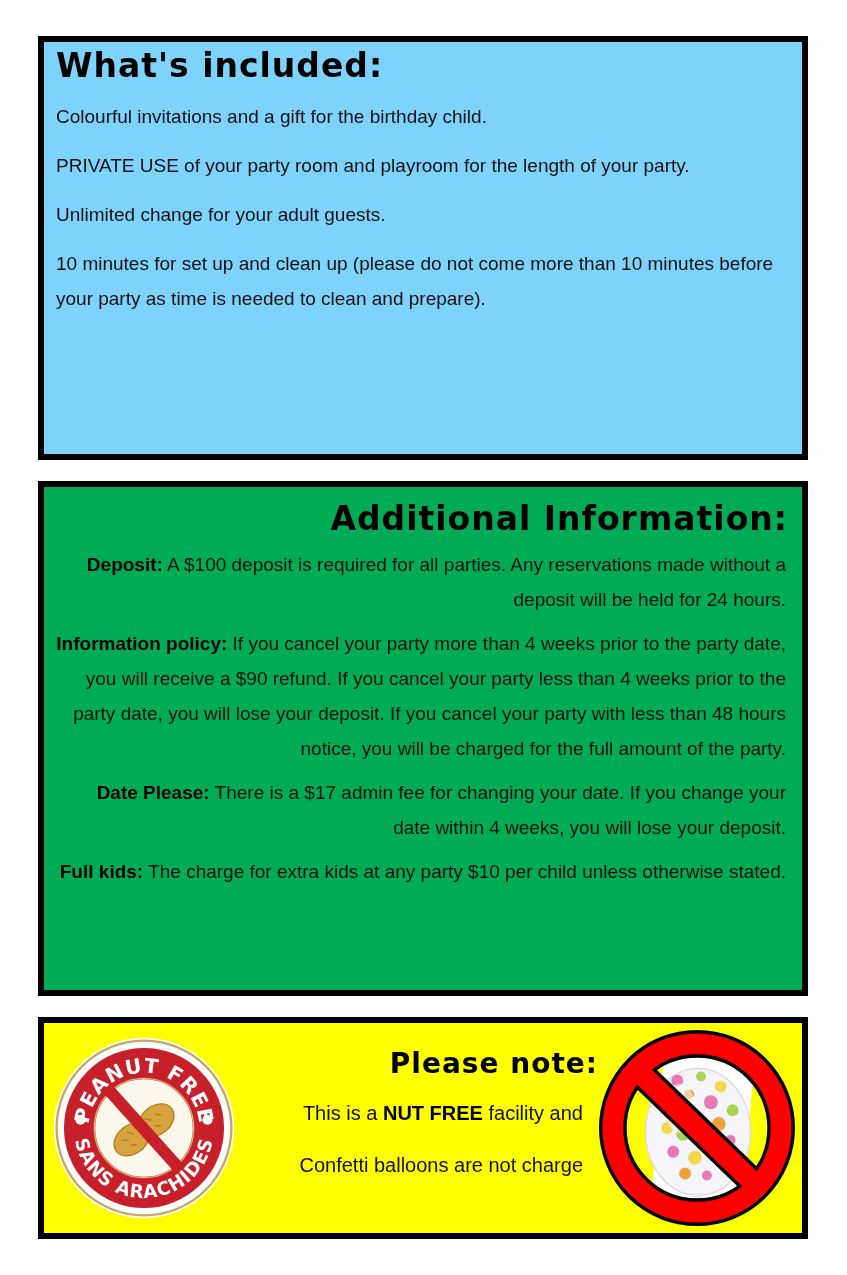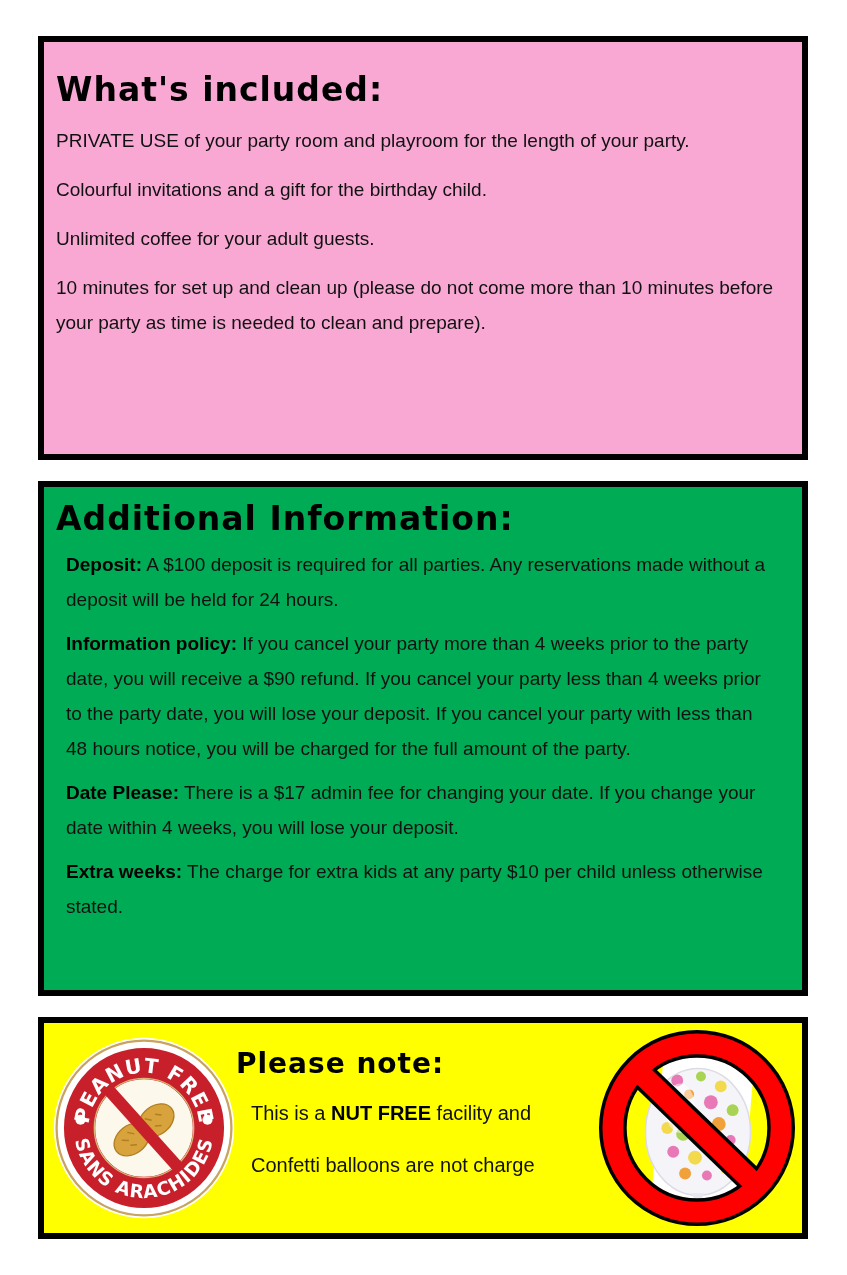--- a/index.html
+++ b/index.html
@@ -10,49 +10,49 @@
     overflow:hidden;
   }
   .page { padding:36px 39px 0 38px; box-sizing:border-box; }
   .box {
     box-sizing:border-box;
     width:770px;
     border:6px solid #000000;
     margin:0 0 21px 0;
     overflow:hidden;
   }
-  .box.pink   { background:#f9a8d4; height:424px; padding:24px 14px 10px 10px; }
-  .box.green  { background:#00ab55; height:515px; padding:8px 14px 10px 10px; }
+  .box.pink   { background:#7dd3fc; height:424px; padding:0 14px 10px 10px; }
+  .box.green  { background:#00ab55; height:515px; padding:8px 14px 10px 10px;text-align:right; }
   .box.yellow {
     background:#ffff00; height:222px;
     display:flex; align-items:center;
     padding:0 4px 0 4px;
   }
   .fun-title {
     font-family:"DejaVu Sans", sans-serif;
     font-weight:900;
     font-size:33px;
     letter-spacing:1px;
     color:#000000;
     margin:4px 0 6px 2px;
   }
   .body-text {
     font-size:19px;
     line-height:35px;
     margin:14px 2px;
     color:#111111;
   }
-  .box.green .body-text { margin:9px 12px; }
+  .box.green .body-text { margin:9px 2px; }
   .body-text strong { font-weight:bold; color:#000000; }
 
   .badge-wrap   { width:184px; height:184px; flex:0 0 auto; margin-left:4px; }
   .balloon-wrap { width:198px; height:198px; flex:0 0 auto; margin-right:2px; }
   .note-middle  {
     flex:1 1 auto;
-    text-align:left;
+    text-align:right;
     align-self:flex-start;
     padding-top:18px;
   }
   .note-title {
     font-family:"DejaVu Sans", sans-serif;
     font-weight:900;
     font-size:28px;
     letter-spacing:1px;
     color:#000000;
     margin:6px 0 10px 0;
@@ -60,32 +60,32 @@
   .note-line { font-size:20px; line-height:37px; margin:15px; color:#111111; }
   .note-line strong { font-weight:bold; color:#000000; }
 </style>
 </head>
 <body>
 
 <div class="page">
 
   <section class="box pink">
     <h1 class="fun-title">What's included:</h1>
+    <p class="body-text">Colourful invitations and a gift for the birthday child.</p>
     <p class="body-text">PRIVATE USE of your party room and playroom for the length of your party.</p>
-    <p class="body-text">Colourful invitations and a gift for the birthday child.</p>
-    <p class="body-text">Unlimited coffee for your adult guests.</p>
+    <p class="body-text">Unlimited change for your adult guests.</p>
     <p class="body-text">10 minutes for set up and clean up (please do not come more than 10 minutes before your party as time is needed to clean and prepare).</p>
   </section>
 
   <section class="box green">
     <h1 class="fun-title">Additional Information:</h1>
     <p class="body-text"><strong>Deposit:</strong><span>  A $100 deposit is required for all parties.  Any reservations made without a deposit will be held for 24 hours.</span></p>
     <p class="body-text"><strong>Information policy:</strong><span>  If you cancel your party more than 4 weeks prior to the party date, you will receive a $90 refund. If you cancel your party less than 4 weeks prior to the party date, you will lose your deposit.  If you cancel your party with less than 48 hours notice, you will be charged for the full amount of the party.</span></p>
     <p class="body-text"><strong>Date Please:</strong><span> There is a $17 admin fee for changing your date. If you change your date within 4 weeks, you will lose your deposit.</span></p>
-    <p class="body-text"><strong>Extra weeks:</strong><span> The charge for extra kids at any party $10 per child unless otherwise stated.</span></p>
+    <p class="body-text"><strong>Full kids:</strong><span> The charge for extra kids at any party $10 per child unless otherwise stated.</span></p>
   </section>
 
   <section class="box yellow">
 
     <div class="badge-wrap">
       <svg viewBox="0 0 200 200" width="184" height="184">
         <defs>
           <path id="arcTop" d="M 40,100 A 60,60 0 1 1 160,100" fill="none"></path>
           <path id="arcBottom" d="M 24,100 A 76,76 0 1 0 176,100" fill="none"></path>
         </defs>

